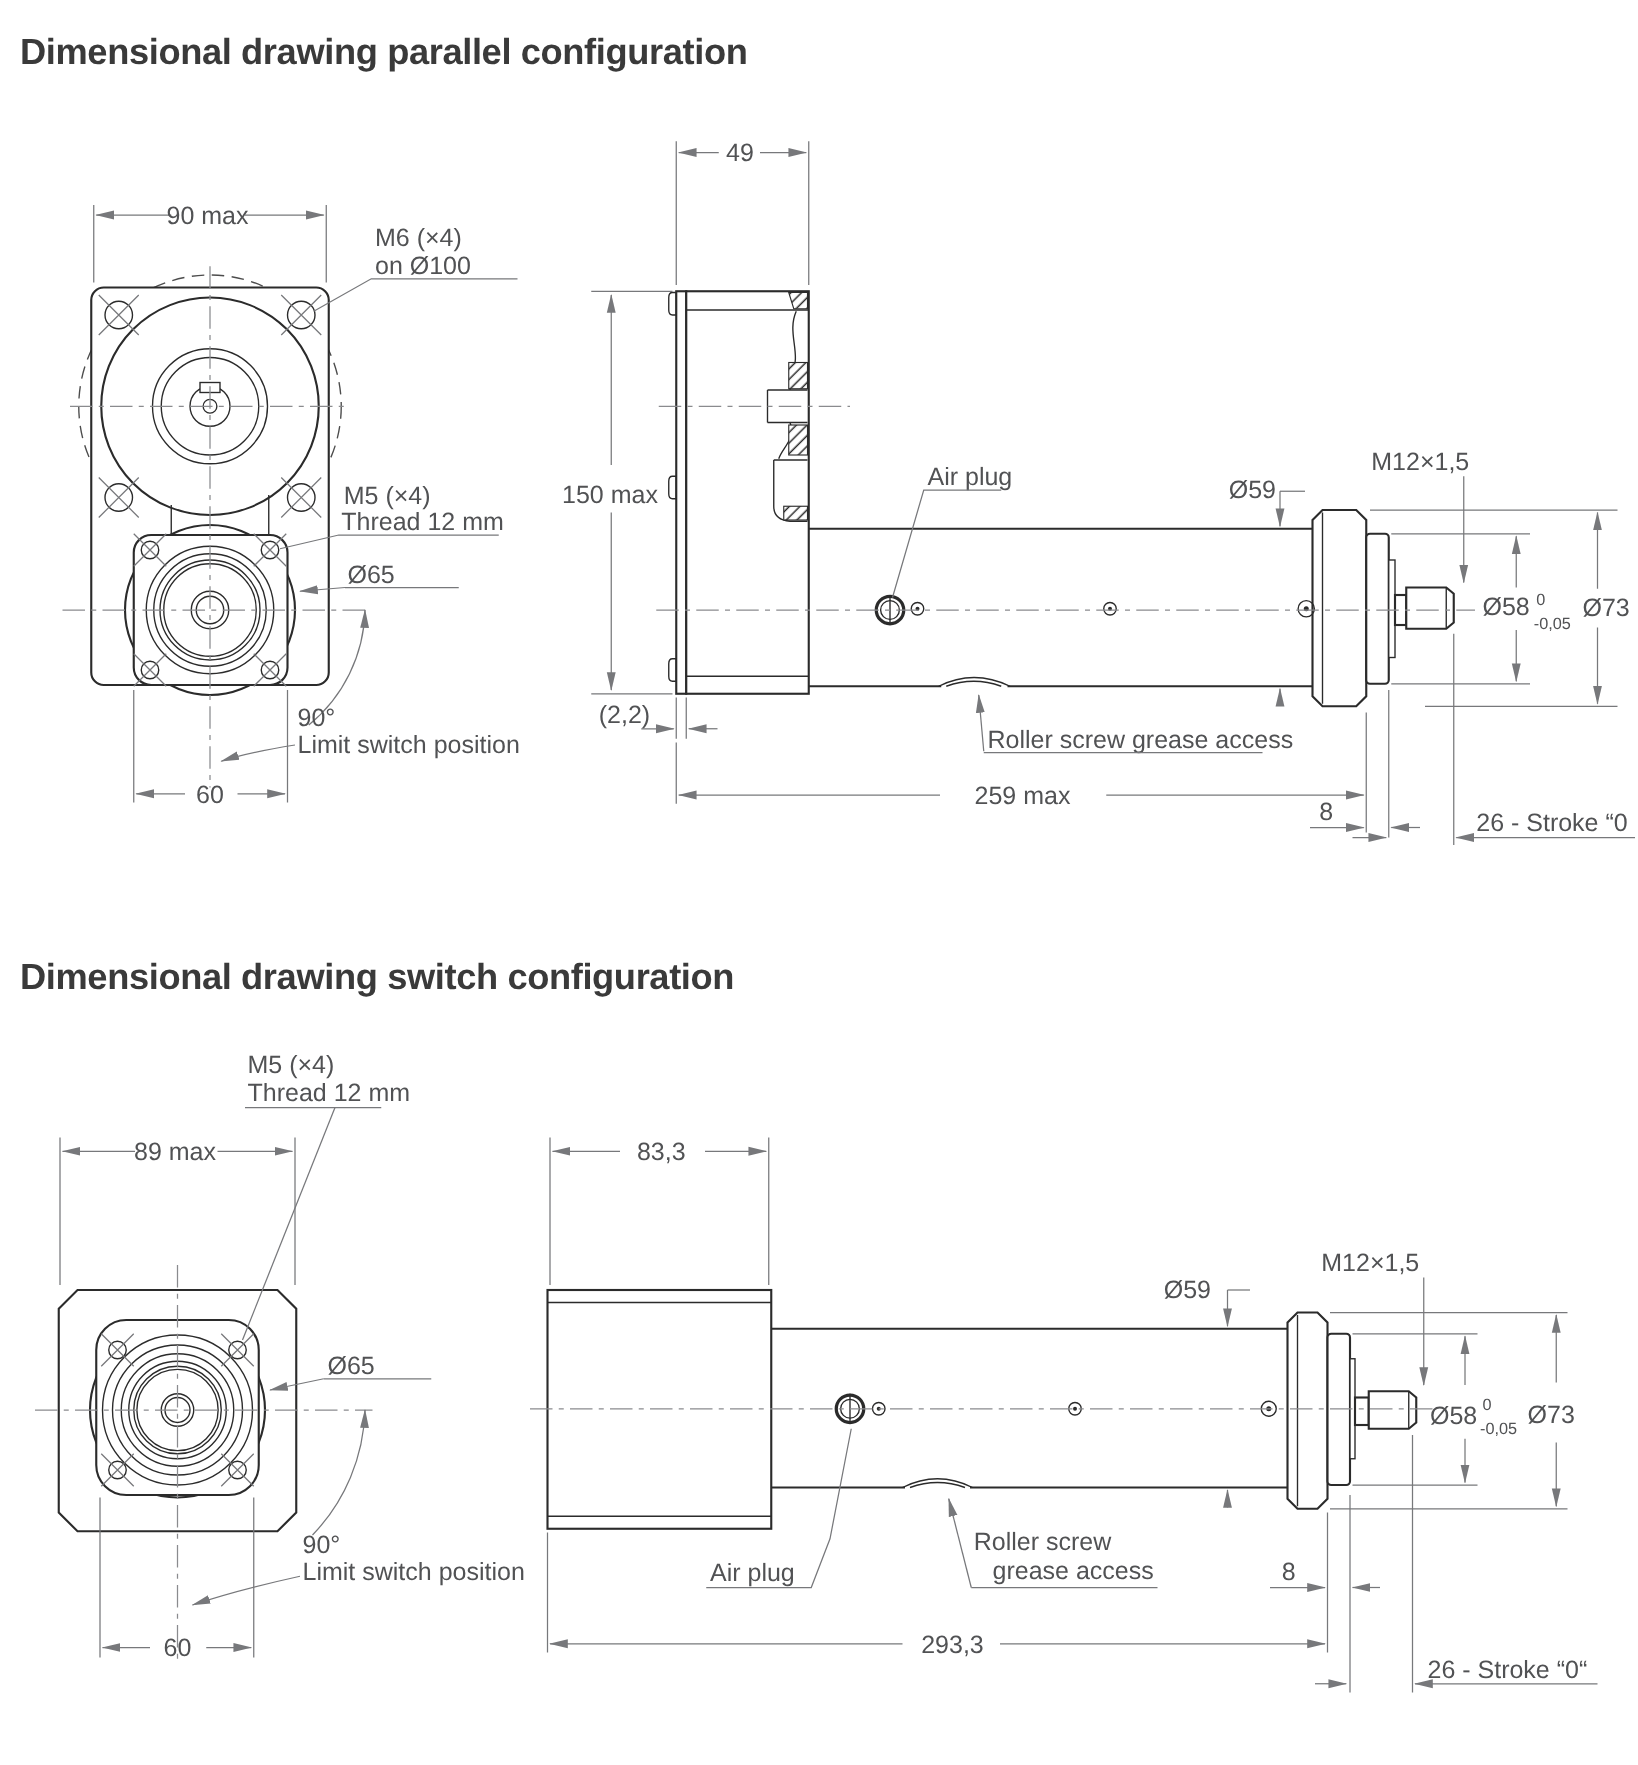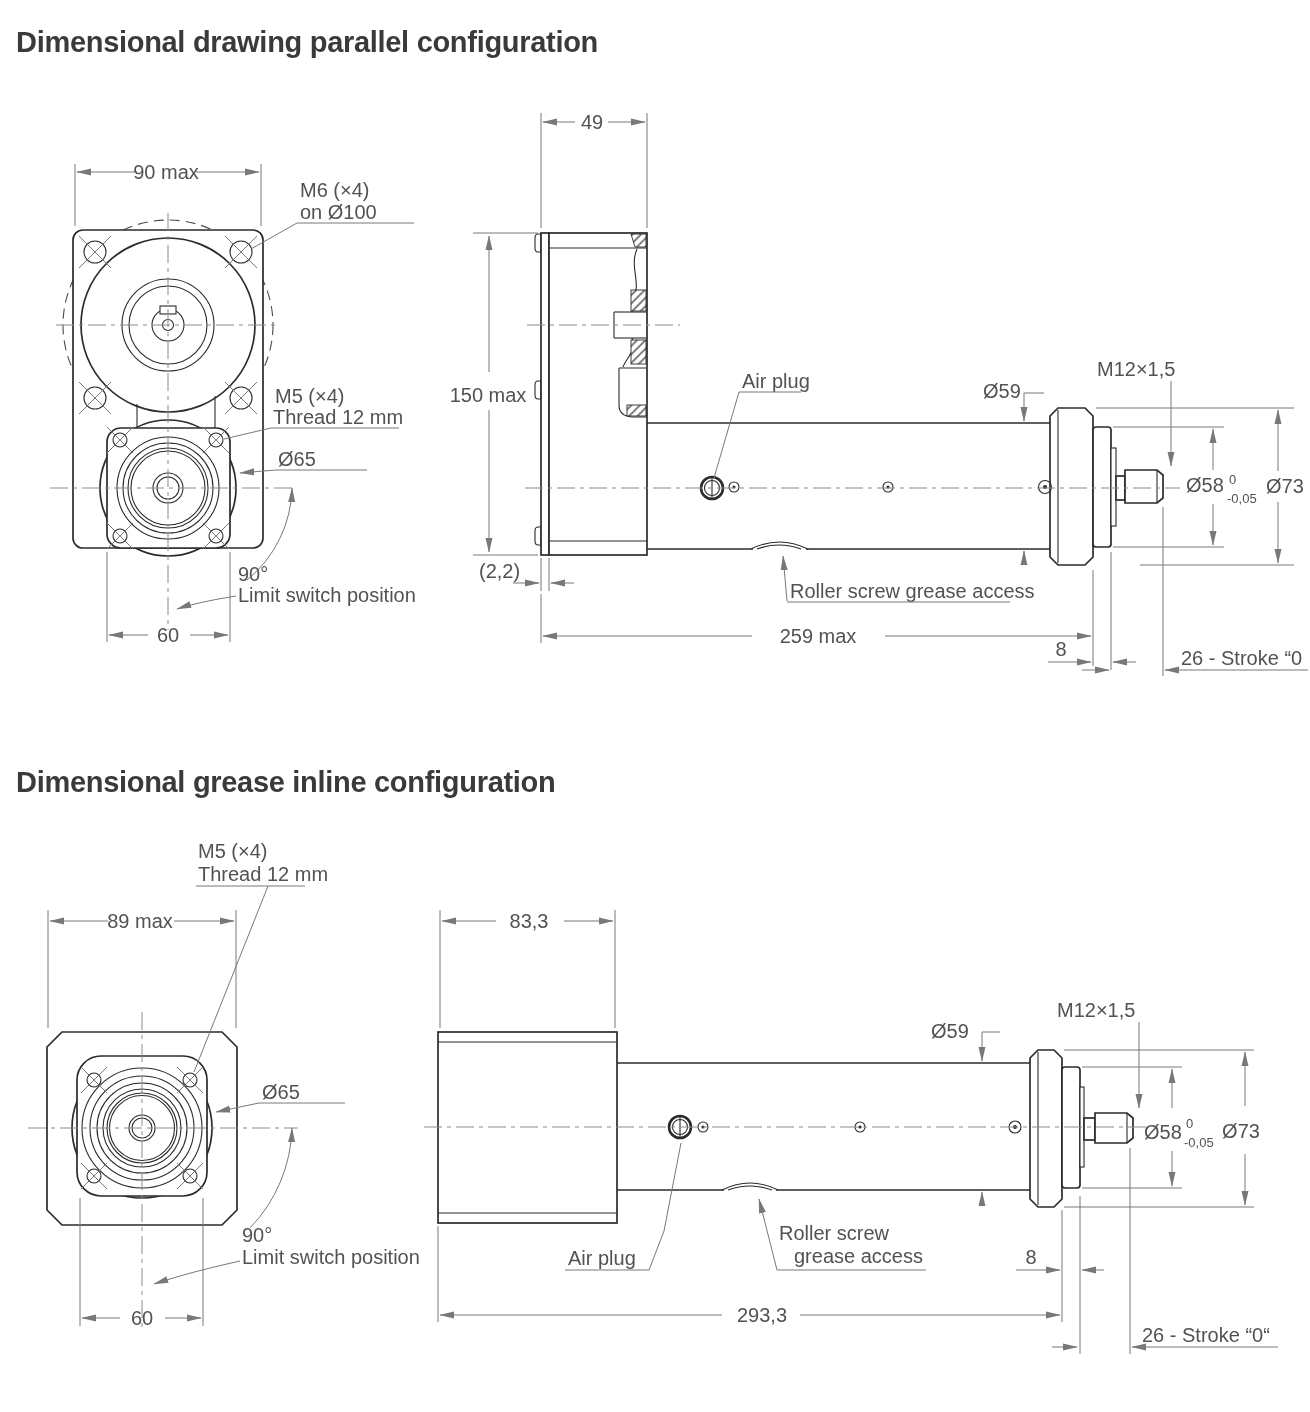--- a/index.html
+++ b/index.html
@@ -21,21 +21,21 @@
   .dash{fill:none;stroke:#4c4c4c;stroke-width:1.1;stroke-dasharray:10 6;}
   .ha{fill:url(#hp);stroke:#2b2b2b;stroke-width:.9;}
   .dot{fill:#2b2b2b;stroke:none;}
 </style>
 </head>
 <body>
 
 <div class="canvas">
 
   <div class="sec-title" style="top:26px">Dimensional drawing parallel configuration</div>
-  <div class="sec-title" style="top:766px">Dimensional grease inline configuration</div>
+  <div class="sec-title" style="top:766px">Dimensional drawing switch configuration</div>
 
   <svg width="1310" height="1412" viewBox="0 0 1310 1412">
     <defs>
       <marker id="ah" viewBox="0 0 14 8" refX="13.3" refY="4" markerWidth="15" markerHeight="9" orient="auto-start-reverse" markerUnits="userSpaceOnUse">
         <path d="M14,4 L0,0.7 L0,7.3 Z" fill="#77787b"></path>
       </marker>
       <pattern id="hp" width="6" height="6" patternUnits="userSpaceOnUse" patternTransform="rotate(45)">
         <rect width="6" height="6" fill="#fff"></rect>
         <line x1="1" y1="0" x2="1" y2="6" stroke="#2b2b2b" stroke-width="1.2"></line>
       </pattern>

